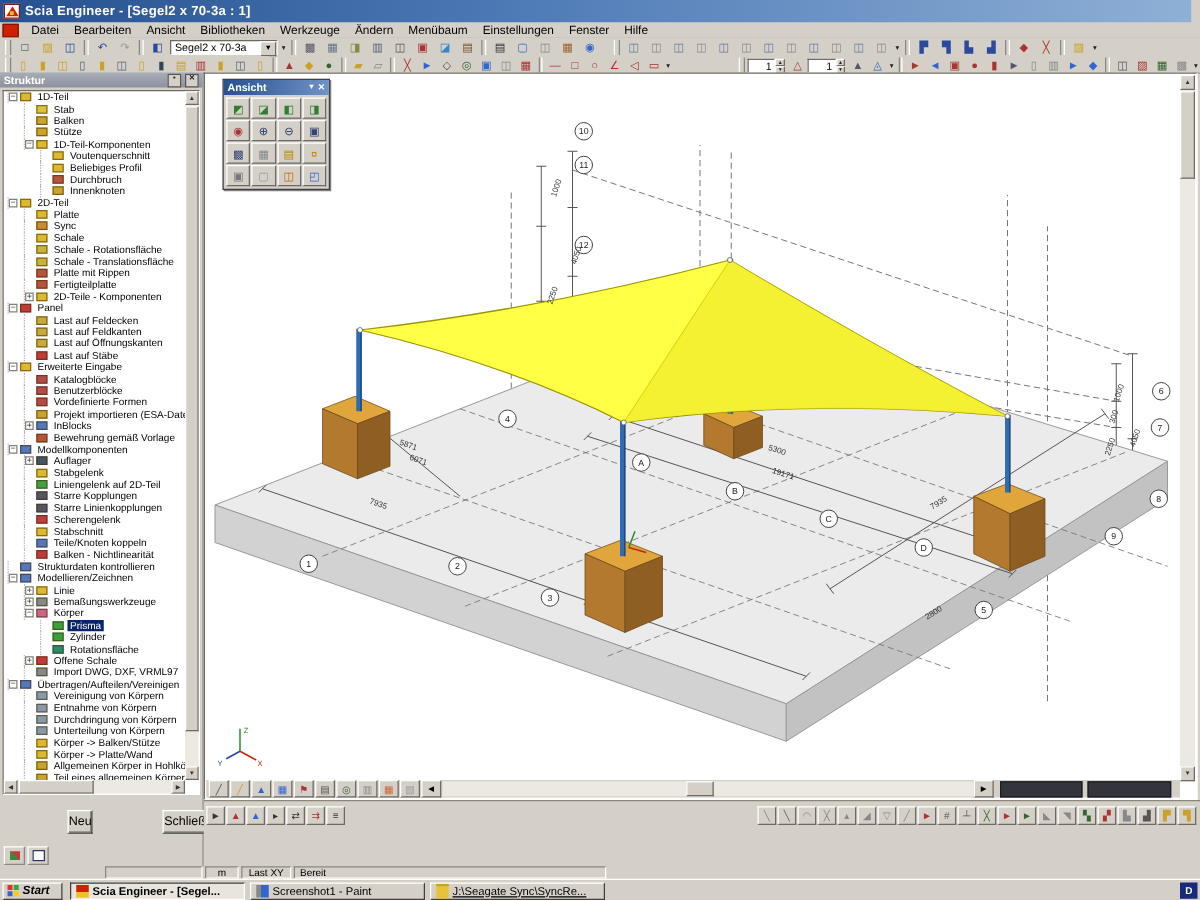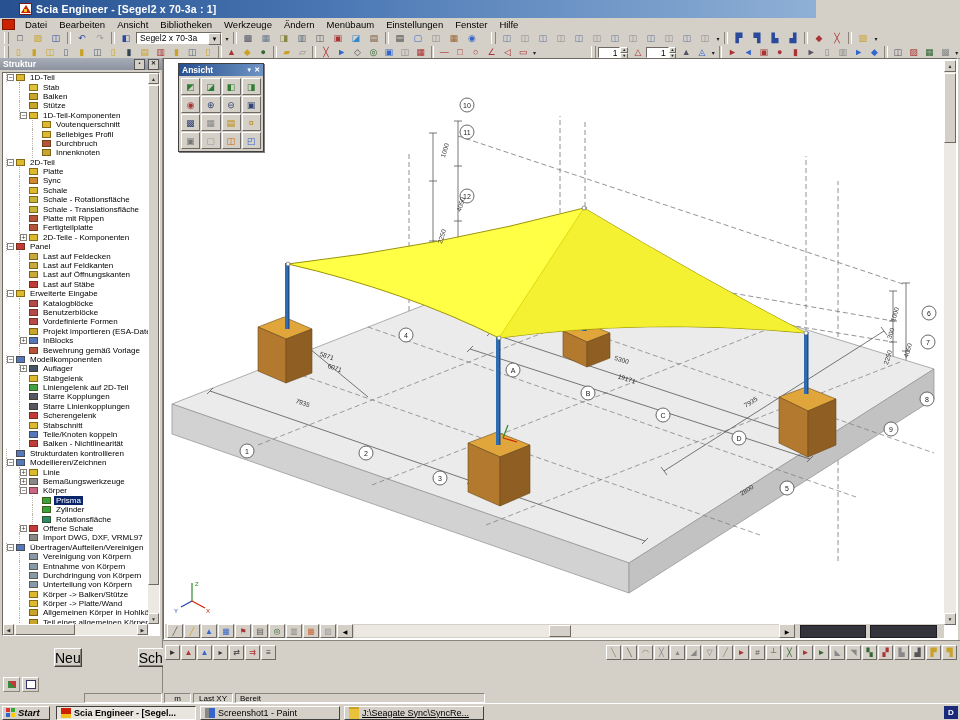--- a/index.html
+++ b/index.html
@@ -1,20 +1,20 @@
 <!DOCTYPE html>
 <html><head>
 <meta charset="utf-8">
 <style>
   html,body{margin:0;padding:0;background:#000;}
   .app{position:relative;width:960px;height:720px;overflow:hidden;background:#d4d0c8;
        font-family:"Liberation Sans",sans-serif;font-size:10px;color:#000;-webkit-font-smoothing:none;}
   
-  .titlebar{position:absolute;left:0;top:0;width:816px;height:18px;
-    background:linear-gradient(to right,#26508f,#4a77b4 40%,#8fb0d6);display:flex;align-items:center;gap:4px;padding-left:19px;box-sizing:border-box;}
+  .titlebar{position:absolute;left:0;top:0;width:953px;height:18px;
+    background:linear-gradient(to right,#26508f,#4a77b4 40%,#8fb0d6);display:flex;align-items:center;gap:4px;padding-left:3px;box-sizing:border-box;}
   .titlebar .ttxt{color:#fff;font-weight:bold;font-size:10.5px;letter-spacing:.2px;}
   .appicon{width:13px;height:12px;position:relative;background:#fff;border:1px solid #7a1a10;box-sizing:border-box;}
   .appicon i{position:absolute;left:1px;top:1px;width:0;height:0;border-left:5px solid transparent;border-right:5px solid transparent;border-bottom:8px solid #cc2200;}
   .appicon u{position:absolute;left:4px;top:5px;width:3px;height:3px;background:#f0c020;}
   .menubar{position:absolute;left:0;top:18px;width:960px;height:12px;background:#d4d0c8;display:flex;align-items:center;gap:0;border-bottom:1px solid #b8b4ac;}
   .mdiicon{width:11px;height:9px;background:#cc2200;border:1px solid #801500;margin:0 4px 0 2px;}
   .menubar span{padding:0 6px;font-size:9.5px;}
   
   .tbrow{position:absolute;left:0;width:960px;display:flex;align-items:center;background:#d4d0c8;box-sizing:border-box;padding-left:2px;}
   #tb1{top:30px;height:16px;}
@@ -42,21 +42,21 @@
         font-size:7px;line-height:5px;text-align:center;flex:none;margin-right:2px;}
   .tico{width:9px;height:7px;flex:none;margin-right:3px;border:1px solid rgba(60,40,0,.55);box-sizing:border-box;}
   .tlab{padding:0 2px;}
   .trow.sel .tlab{background:#0a246a;color:#fff;}
   .vsb{position:absolute;right:0;top:0;width:11px;bottom:11px;background:#ece9e2;}
   .hsb{position:absolute;left:0;bottom:0;right:11px;height:11px;background:#ece9e2;}
   .sbb{position:absolute;background:#d4d0c8;border:1px solid;border-color:#fff #6e6a63 #6e6a63 #fff;
        display:flex;align-items:center;justify-content:center;font-size:5px;color:#333;box-sizing:border-box;}
   .dockbtns{position:absolute;left:0;top:590px;width:163px;display:flex;gap:10px;padding-left:8px;}
   .dbtn{width:64px;height:17px;background:#d4d0c8;border:1px solid;border-color:#fff #40403c #40403c #fff;
-        box-shadow:inset -1px -1px 0 #8a867e;font-size:14px;display:flex;align-items:center;justify-content:center;margin-left:46px;}
+        box-shadow:inset -1px -1px 0 #8a867e;font-size:10px;display:flex;align-items:center;justify-content:center;margin-left:46px;}
   .docktabs{position:absolute;left:3px;top:619px;display:flex;gap:2px;}
   .dtab{width:15px;height:13px;background:#d4d0c8;border:1px solid #8a867e;border-top-color:#fff;border-left-color:#fff;display:flex;align-items:center;justify-content:center;}
   .dtab i{width:8px;height:7px;}
   
   .viewport{position:absolute;left:163px;top:58px;width:795px;height:582px;background:#fff;border:1px solid;border-color:#6e6a63 #fff #fff #6e6a63;box-sizing:border-box;}
   .vscroll{position:absolute;right:1px;top:1px;width:12px;height:565px;background:#ece9e2;}
   .vbottom{position:absolute;left:1px;bottom:1px;height:14px;right:13px;background:#d4d0c8;display:flex;align-items:center;}
   .minibar{display:flex;align-items:center;padding-left:2px;}
   .mbtn{width:14px;height:12px;background:#d4d0c8;border:1px solid;border-color:#fff #6e6a63 #6e6a63 #fff;
         display:flex;align-items:center;justify-content:center;font-size:8px;margin-right:1px;}

